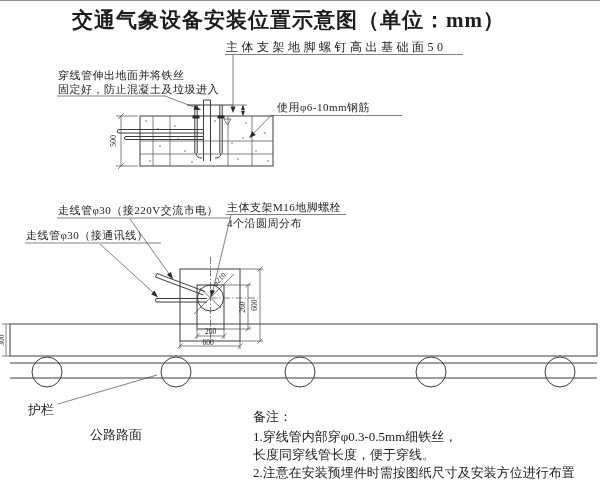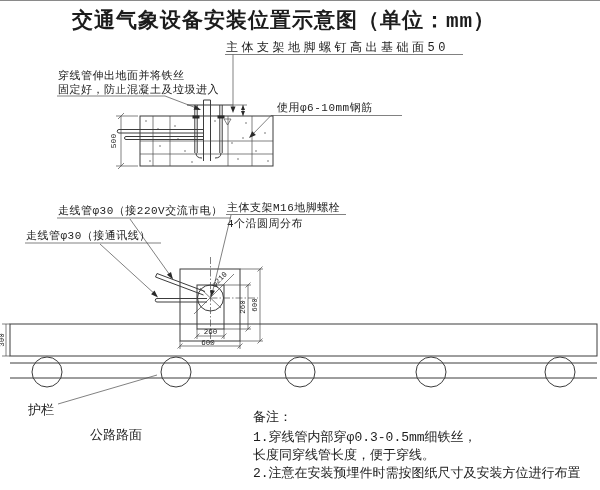--- a/index.html
+++ b/index.html
@@ -1,17 +1,17 @@
 <!DOCTYPE html>
 <html><head>
 <meta charset="utf-8">
 <style>
   html,body{margin:0;padding:0;background:#ffffff;}
   #page{position:relative;width:600px;height:490px;background:#ffffff;border-top:1px solid #8a8a8a;overflow:hidden;
-        font-family:Liberation Mono, monospace;}
+        font-family:Liberation Serif, serif;}
   svg{display:block;}
   text{fill:#1c1c1c;}
   .ln{stroke:#3c3c3c;stroke-width:1;fill:none;}
   .thin{stroke:#4a4a4a;stroke-width:0.7;fill:none;}
   .dim{stroke:#4a4a4a;stroke-width:0.7;fill:none;}
   .dash{stroke:#4a4a4a;stroke-width:0.7;fill:none;stroke-dasharray:7 2 1.5 2;}
   .arrow{fill:#2a2a2a;stroke:none;}
   .nut{fill:#2a2a2a;stroke:none;}
   .speck{fill:#6a6a6a;stroke:none;}
   .t-title{font-size:21px;font-weight:bold;letter-spacing:1px;}

